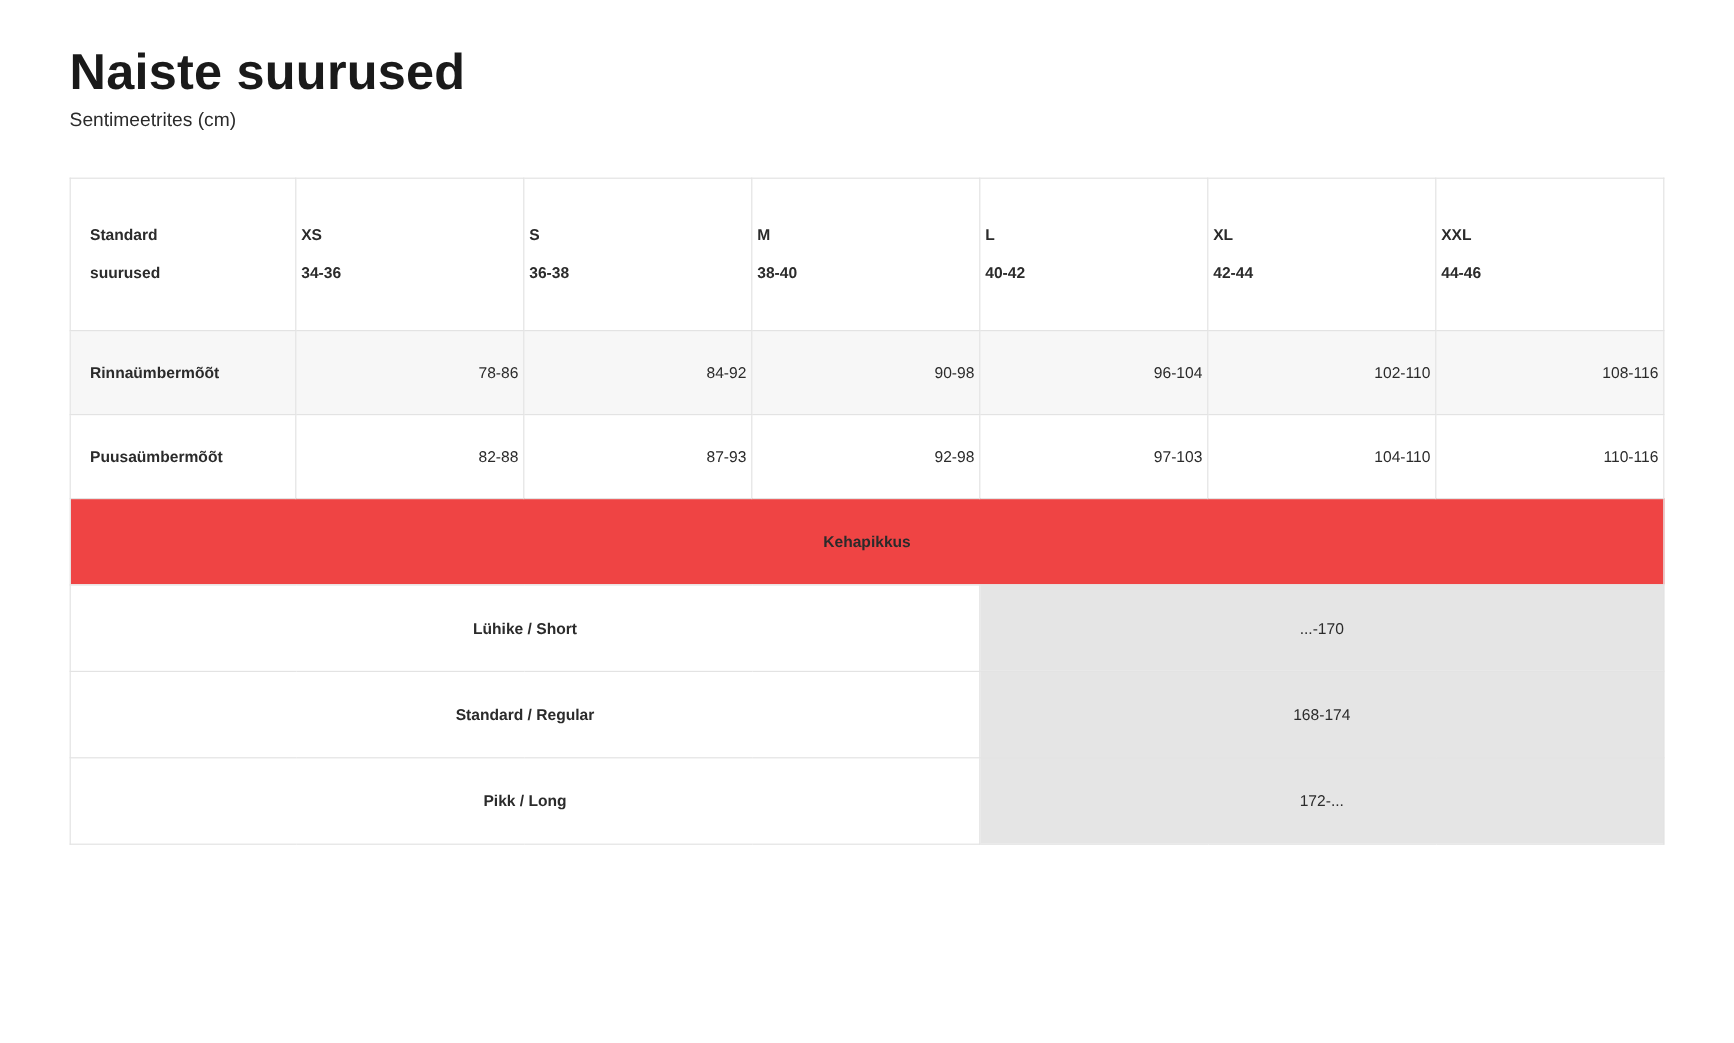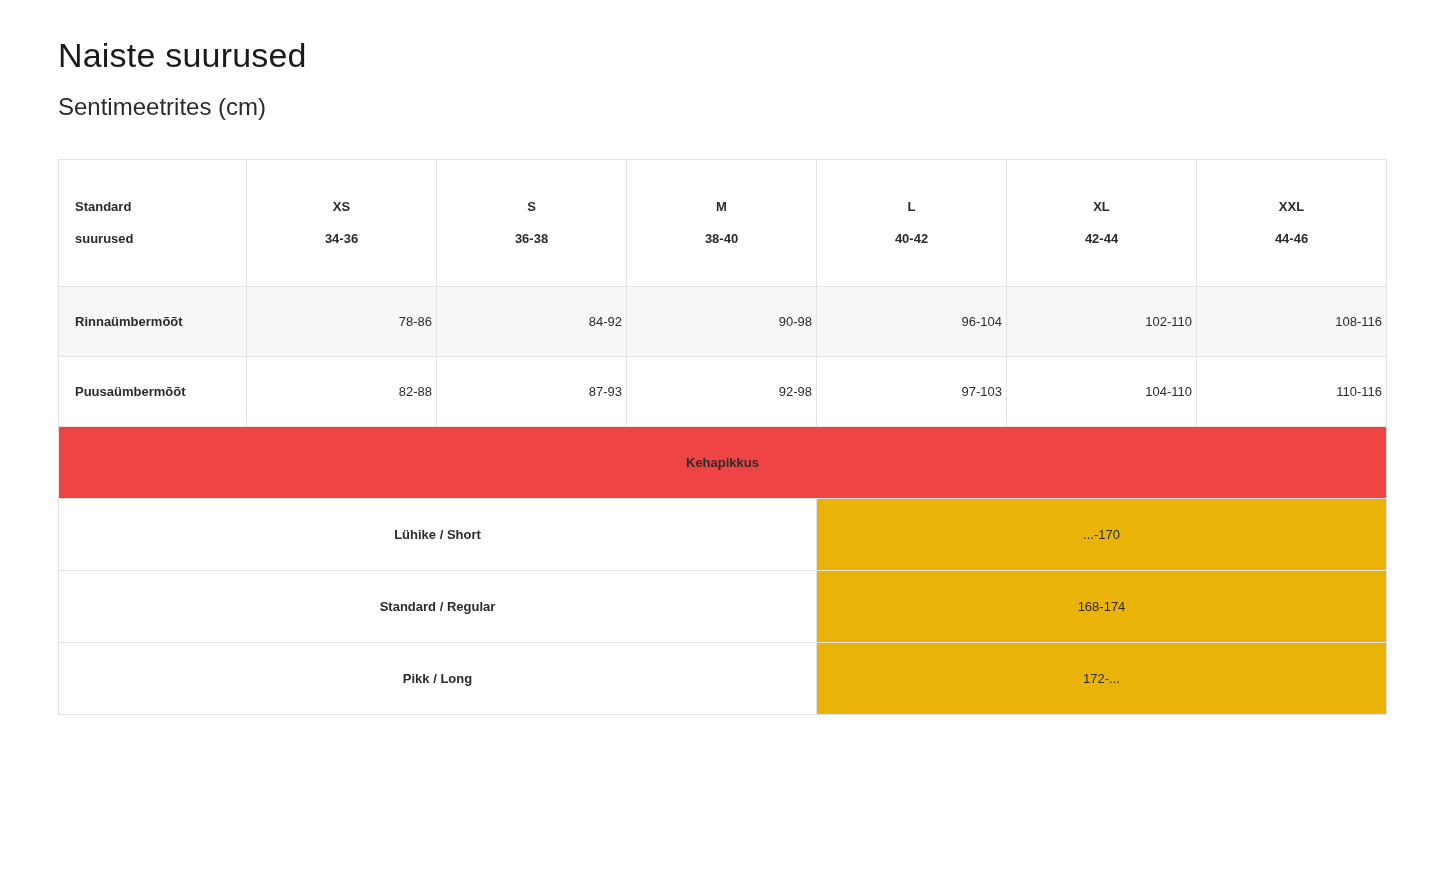--- a/index.html
+++ b/index.html
@@ -12,28 +12,28 @@
     width: 1445px;
     height: 869px;
     font-family: "Liberation Sans", sans-serif;
     color: #1d1d1d;
     overflow: hidden;
   }
   .page {
     padding: 36px 58px 0 58px;
   }
   .title {
-    font-size: 34px;
-    font-weight: 400;
+    font-size: 42px;
+    font-weight: 700;
     letter-spacing: 0.2px;
-    margin: 0 0 18px 0;
+    margin: 0 0 8px 0;
     color: #1a1a1a;
   }
   .subtitle {
-    font-size: 24px;
+    font-size: 16px;
     font-weight: 400;
     color: #2b2b2b;
     margin: 0 0 38px 0;
   }
   table.size-table {
     border-collapse: collapse;
     width: 1328px;
     table-layout: fixed;
   }
   table.size-table td {
@@ -45,21 +45,20 @@
   
   .hdr-label {
     width: 188px;
     padding: 20px 0 20px 16px;
     font-weight: 700;
     font-size: 14.5px;
     line-height: 2.45;
     color: #1a1a1a;
   }
   .hdr-size {
-    text-align: center;
     padding: 31px 4px;
     line-height: 2.45;
     font-weight: 700;
     font-size: 14.5px;
     color: #1a1a1a;
   }
   .hdr-size .letter { display: block; font-weight: 700; }
   .hdr-size .num { display: block; font-weight: 700; }
   .hdr-label .l1 { display: block; }
   .hdr-label .l2 { display: block; }
@@ -93,21 +92,21 @@
     font-weight: 700;
     font-size: 14.5px;
     color: #1a1a1a;
     background: #ffffff;
   }
   .lenval {
     text-align: center;
     padding: 28px 4px;
     font-size: 14.5px;
     color: #2b2b2b;
-    background: #eab308;
+    background: #e5e5e5;
   }
 </style>
 </head>
 <body>
 
 <div class="page">
 
   <h1 class="title">Naiste suurused</h1>
   <div class="subtitle">Sentimeetrites (cm)</div>
 

